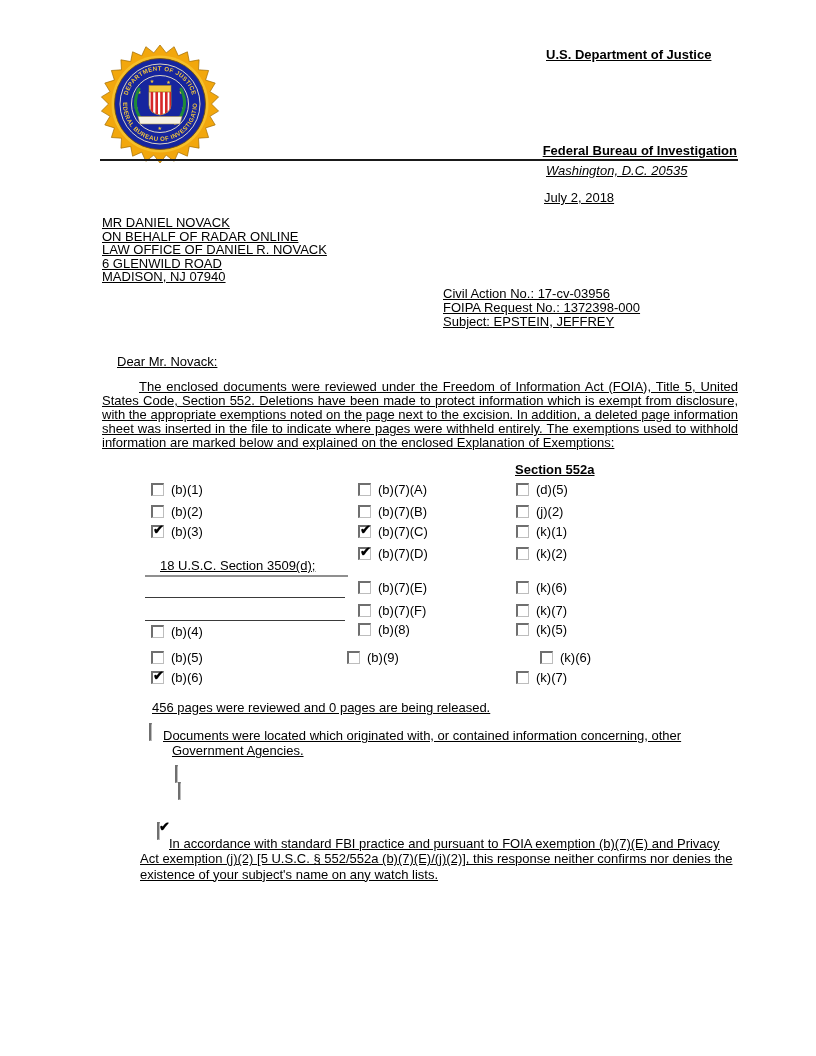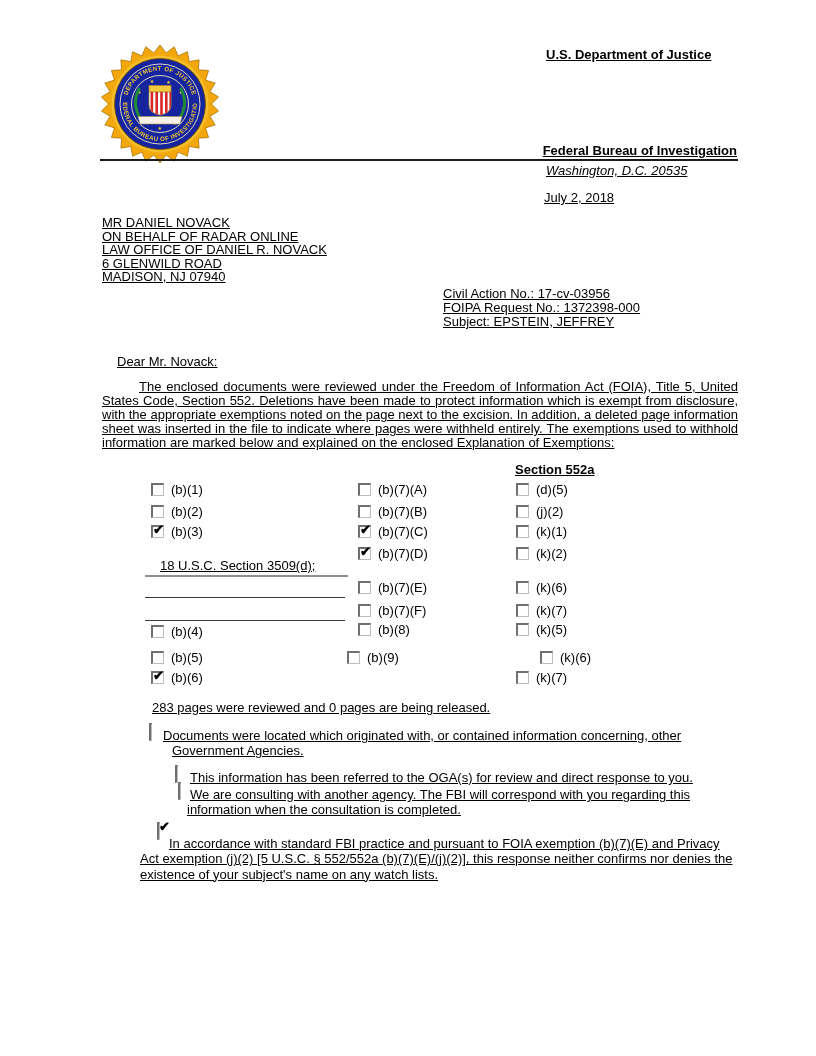--- a/index.html
+++ b/index.html
@@ -221,28 +221,26 @@
   <div class="cbrow" style="left:540px; top:650px;">
       <span class="cb"></span>
       <span class="cbl">(k)(6)</span>
     </div>
   <div class="cbrow" style="left:516px; top:670px;">
       <span class="cb"></span>
       <span class="cbl">(k)(7)</span>
     </div>
 
   
-  <div class="abs" style="left:152px; top:701px;">283 pages were reviewed and 0 pages are being released.</div>
+  <div class="abs" style="left:152px; top:701px;">456 pages were reviewed and 0 pages are being released.</div>
 
   
   <span class="cb abs" style="left:149px; top:726px;"></span>
   <div class="abs notice-text hang" style="left:163px; top:728px; width:577px;">Documents were located which originated with, or contained information concerning, other Government Agencies.</div>
 
   <span class="cb abs" style="left:172px; top:768px;"></span>
-  <div class="abs notice-text" style="left:190px; top:770px; width:560px;">This information has been referred to the OGA(s) for review and direct response to you.</div>
 
   <span class="cb abs" style="left:172px; top:785px;"></span>
-  <div class="abs notice-text" style="left:187px; top:787px; width:548px; text-indent:3px;">We are consulting with another agency.   The FBI will correspond with you regarding this information when the consultation is completed.</div>
 
   <span class="cb abs checked" style="left:148px; top:825px;"></span>
   <div class="abs notice-text" style="left:140px; top:836px; width:595px; text-indent:29px; line-height:15.3px;">In accordance with standard FBI practice and pursuant to FOIA exemption (b)(7)(E) and Privacy Act exemption (j)(2) [5 U.S.C. § 552/552a (b)(7)(E)/(j)(2)], this response neither confirms nor denies the existence of your subject's name on any watch lists.</div>
 
 </div>
 
 </body></html>

